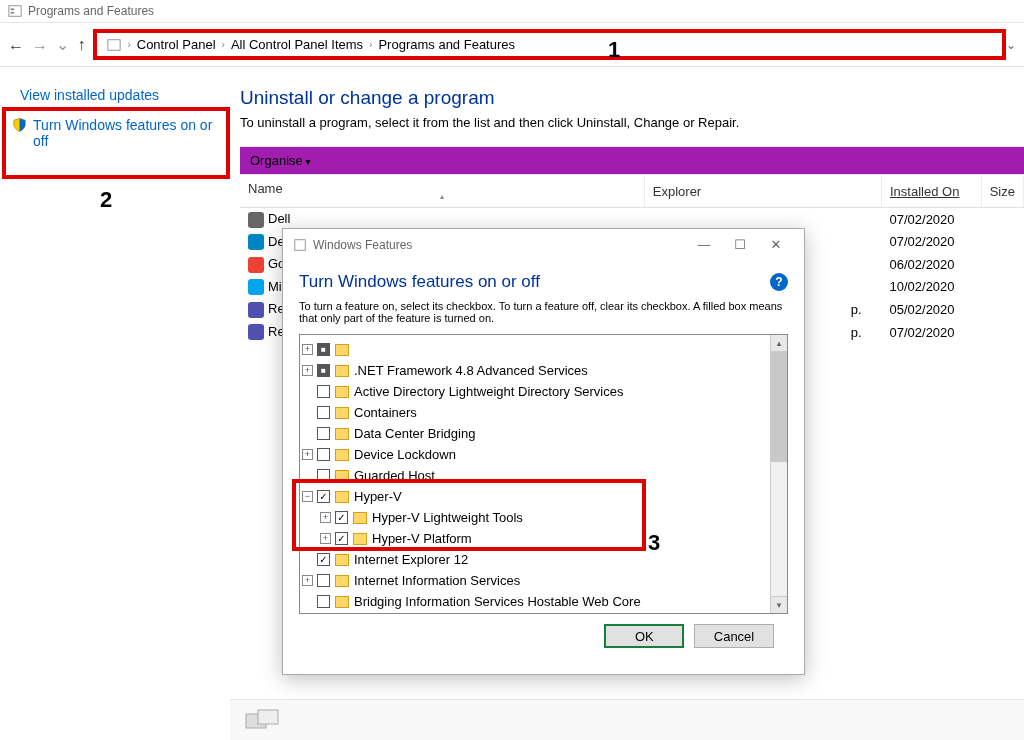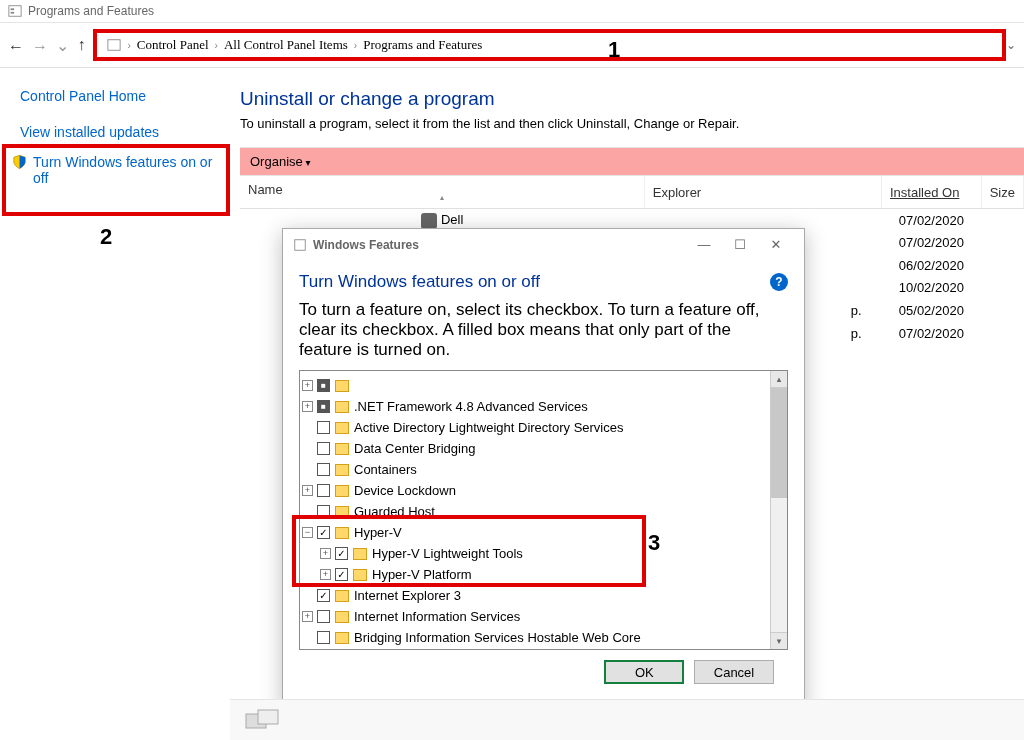--- a/index.html
+++ b/index.html
@@ -5,44 +5,44 @@
   * { box-sizing: border-box; font-family: "Segoe UI", Arial, sans-serif; }
   body { margin:0; background:#fff; color:#000; font-size:13px; width:1024px; height:740px; position:relative; overflow:hidden;}
   .titlebar { display:flex; align-items:center; padding:4px 8px; border-bottom:1px solid #e5e5e5; color:#666; font-size:12px;}
   .titlebar .icon { width:14px; height:14px; margin-right:6px; }
   .navrow { display:flex; align-items:center; padding:6px 8px; border-bottom:1px solid #e0e0e0;}
   .nav-arrows { display:flex; align-items:center; gap:8px; color:#666; padding-right:8px;}
   .nav-arrow { font-size:16px; cursor:default; color:#999;}
   .nav-arrow.active { color:#333;}
   .breadcrumb { display:flex; align-items:center; gap:6px; padding:4px 10px; flex:1;}
   .bc-sep { color:#888; font-size:10px;}
-  .bc-item { font-size:13px; color:#000;font-family:Liberation Serif, serif;}
+  .bc-item { font-size:13px; color:#000;}
   .bc-drop { margin-left:auto; color:#666; font-size:12px;}
   .main { display:flex;}
   .sidebar { width:230px; padding:20px 0 0 20px;}
   .sidebar a { display:block; color:#0066cc; text-decoration:none; font-size:14px; margin-bottom:20px;}
   .sidebar .wf { display:flex; align-items:flex-start; padding:6px; }
   .shield { width:16px; height:16px; margin-right:6px;}
   .content { flex:1; padding-left:10px;}
   .content h1 { color:#003399; font-weight:normal; font-size:19px; margin:20px 0 6px;}
   .content .sub { font-size:13px; margin-bottom:16px;}
-  .toolbar { border-top:1px solid #e5e5e5; border-bottom:1px solid #e5e5e5; padding:6px 10px; background:#fca5a5; font-size:13px; display:flex; align-items:center;}
+  .toolbar { border-top:1px solid #e5e5e5; border-bottom:1px solid #e5e5e5; padding:6px 10px; background:#a21caf; font-size:13px; display:flex; align-items:center;}
   .toolbar .drop::after { content:" ▾"; font-size:10px;}
   table.progs { width:100%; border-collapse:collapse; font-size:13px;}
   table.progs th { text-align:left; font-weight:normal; padding:6px 8px; border-bottom:1px solid #e0e0e0; border-right:1px solid #eee; color:#333; background:#fff;}
-  table.progs td { padding:3px 8px;text-align:center;}
+  table.progs td { padding:3px 8px;}
   .prog-icon { display:inline-block; width:16px; height:16px; vertical-align:middle; margin-right:4px; border-radius:3px;}
   .dialog { position:absolute; left:282px; top:228px; width:523px; background:#fff; border:1px solid #aaa; box-shadow:0 4px 20px rgba(0,0,0,.25);}
   .dlg-title { display:flex; align-items:center; padding:8px 10px;}
-  .dlg-title .t { color:#666; font-size:12px; flex:1;font-weight:bold;}
+  .dlg-title .t { color:#666; font-size:12px; flex:1;}
   .dlg-ctrl { width:36px; text-align:center; color:#666; font-size:13px;}
   .dlg-body { padding:6px 16px 14px;}
   .dlg-body h2 { color:#003399; font-weight:normal; font-size:17px; margin:6px 0 8px; display:flex; align-items:center;}
   .help { margin-left:auto; width:18px;height:18px;border-radius:50%;background:#0066cc;color:#fff;font-size:12px;display:flex;align-items:center;justify-content:center;font-weight:bold;}
-  .dlg-desc { font-size:17px; margin-bottom:10px;}
+  .dlg-desc { font-size:11px; margin-bottom:10px;}
   .tree-wrap { border:1px solid #888; height:280px; display:flex;}
   .tree { flex:1; padding:4px 2px; overflow:hidden; font-size:13px;}
   .tree-row { display:flex; align-items:center; height:21px; white-space:nowrap;}
   .exp { width:11px; height:11px; border:1px solid #888; font-size:9px; line-height:9px; text-align:center; margin-right:4px; color:#555; background:#fff;}
   .exp.empty { border:none;}
   .cb { width:13px; height:13px; border:1px solid #555; margin-right:5px; display:flex; align-items:center; justify-content:center; font-size:10px; background:#fff;}
   .cb.checked::before { content:"✓"; }
   .cb.mixed { background:#555;}
   .cb.mixed::before{content:"■";color:#fff;font-size:8px;}
   .folder { width:14px; height:12px; background:#ffd869; border:1px solid #d4a017; margin-right:5px;}
@@ -89,21 +89,20 @@
     <span class="bc-item">All Control Panel Items</span>
     <span class="bc-sep">›</span>
     <span class="bc-item">Programs and Features</span>
   </div>
   <span class="bc-drop">⌄</span>
 </div>
 <div class="callout" style="left:608px;top:37px;">1</div>
 
 <div class="main">
   <div class="sidebar">
-    <a href="#">Control Panel Home</a>
     <a href="#" style="margin-bottom:4px;">View installed updates</a>
     <div class="wf hl-red" style="margin-left:-18px;">
       <svg class="shield" viewBox="0 0 16 16">
           <path d="M8 1 L14 3 V8 C14 12 8 15 8 15 C8 15 2 12 2 8 V3 Z" fill="#ffcc00" stroke="#cc9900"></path>
           <path d="M8 1 L14 3 V8 C14 12 8 15 8 15 V1" fill="#0066cc"></path>
         </svg>
       <a href="#" style="color:#0066cc;">Turn Windows features on or off</a>
     </div>
     <div class="callout" style="position:relative;left:80px;top:8px;">2</div>
   </div>
@@ -197,29 +196,29 @@
           <div class="tree-row ind0">
             <span class="exp empty"></span>
             <span class="cb "></span>
             <span class="folder"></span>
             <span>Active Directory Lightweight Directory Services</span>
           </div>
           <div class="tree-row ind0">
             <span class="exp empty"></span>
             <span class="cb "></span>
             <span class="folder"></span>
+            <span>Containers</span>
+          </div>
+          <div class="tree-row ind0">
+            <span class="exp empty"></span>
+            <span class="cb "></span>
+            <span class="folder"></span>
             <span>Data Center Bridging</span>
           </div>
           <div class="tree-row ind0">
-            <span class="exp empty"></span>
-            <span class="cb "></span>
-            <span class="folder"></span>
-            <span>Containers</span>
-          </div>
-          <div class="tree-row ind0">
             <span class="exp">+</span>
             <span class="cb "></span>
             <span class="folder"></span>
             <span>Device Lockdown</span>
           </div>
           <div class="tree-row ind0">
             <span class="exp empty"></span>
             <span class="cb "></span>
             <span class="folder"></span>
             <span>Guarded Host</span>
@@ -239,21 +238,21 @@
           <div class="tree-row ind1">
             <span class="exp">+</span>
             <span class="cb checked"></span>
             <span class="folder"></span>
             <span>Hyper-V Platform</span>
           </div>
           <div class="tree-row ind0">
             <span class="exp empty"></span>
             <span class="cb checked"></span>
             <span class="folder"></span>
-            <span>Internet Explorer 3</span>
+            <span>Internet Explorer 12</span>
           </div>
           <div class="tree-row ind0">
             <span class="exp">+</span>
             <span class="cb "></span>
             <span class="folder"></span>
             <span>Internet Information Services</span>
           </div>
           <div class="tree-row ind0">
             <span class="exp empty"></span>
             <span class="cb "></span>

